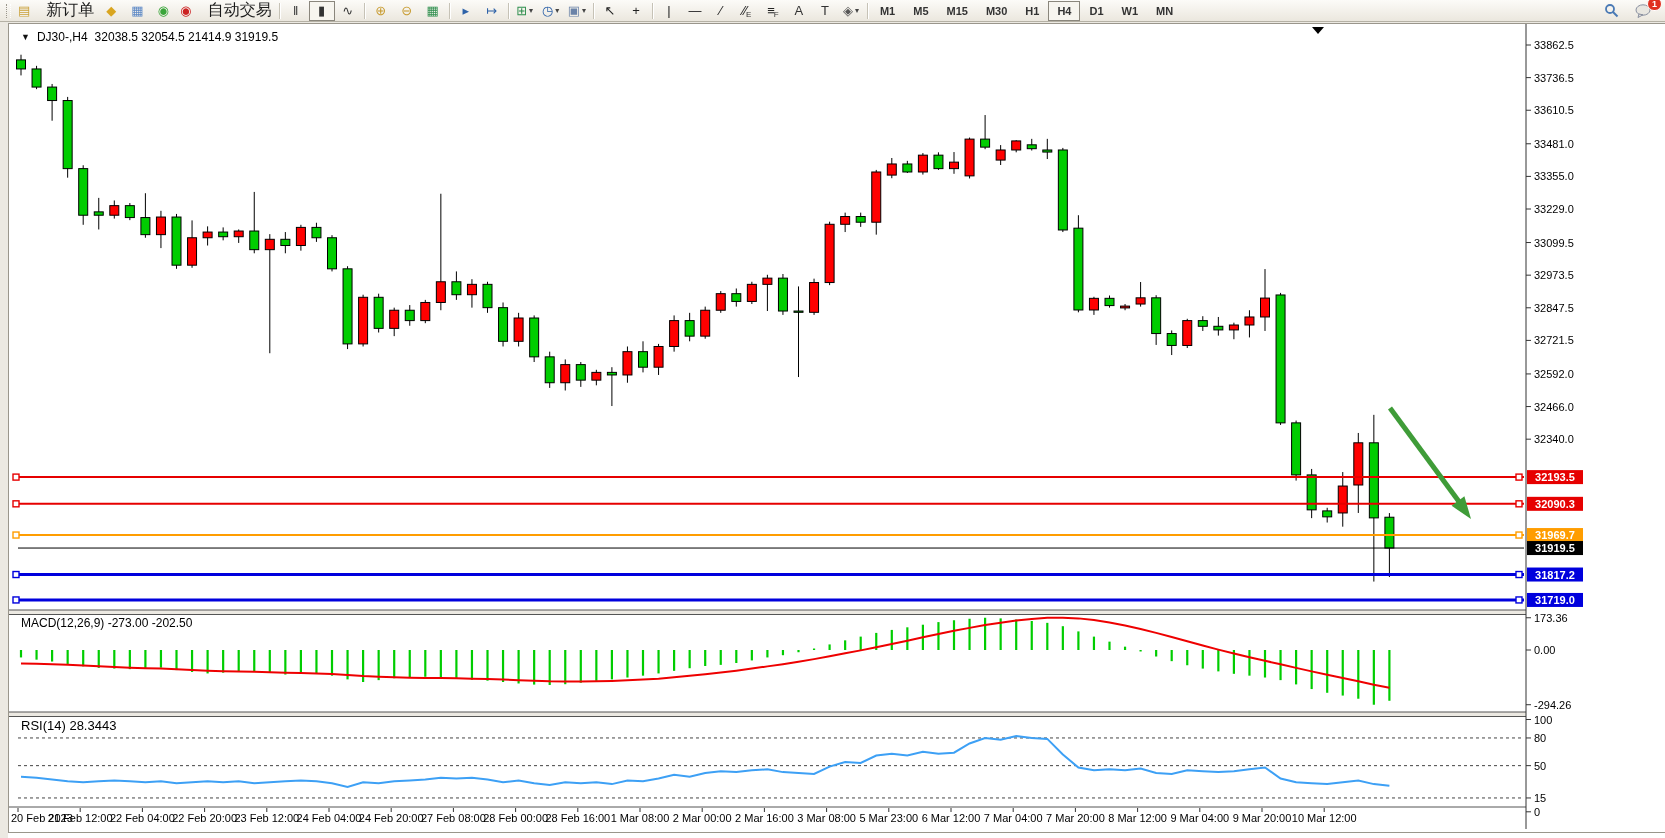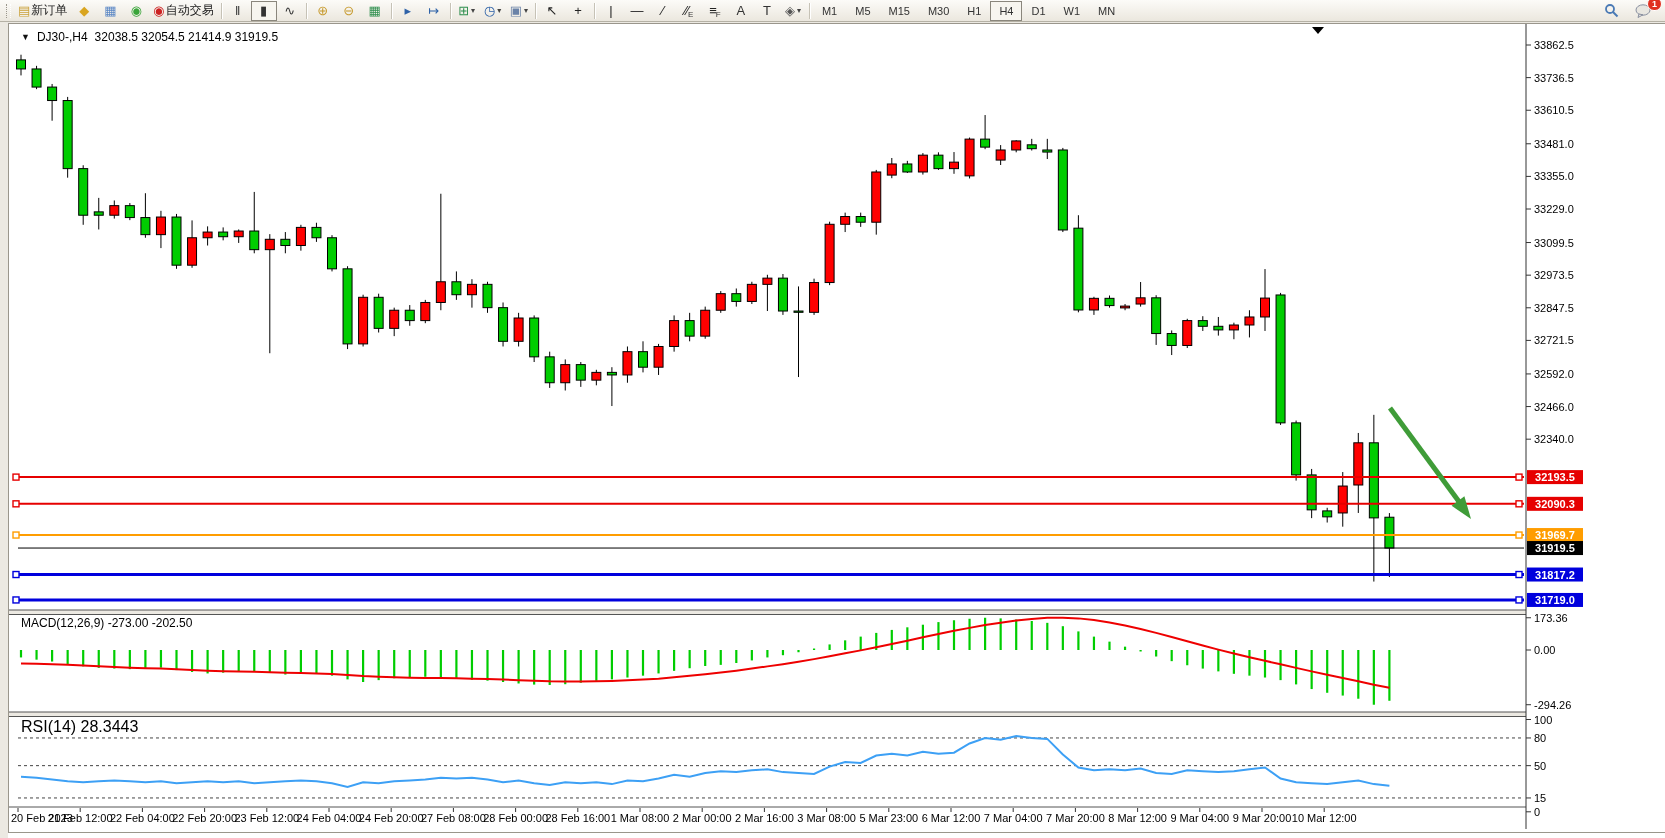--- a/index.html
+++ b/index.html
@@ -1,36 +1,36 @@
 <!DOCTYPE html>
 <html><head>
 <meta charset="utf-8">
 <style>
   html,body{margin:0;padding:0}
   body{width:1665px;height:838px;background:#ece9e2;font-family:"Liberation Sans",sans-serif;overflow:hidden;position:relative}
   #toolbar{position:absolute;top:0;left:0;width:1665px;height:22px;background:linear-gradient(#fcfbf8,#ebe7de);border-bottom:1px solid #b5b1a5;display:flex;align-items:center;padding:0 3px;box-sizing:border-box;z-index:6}
   .tbtn{height:18px;min-width:18px;display:flex;align-items:center;justify-content:center;padding:0 3px;font-size:12px;color:#333;border:1px solid transparent;white-space:nowrap;cursor:default}
   .tbtn.active{background:#f7f5ef;border-color:#8a867c}
   .glyph{font-size:13px;line-height:1}
-  .lbl{margin-left:1px;font-size:12px;color:#1a1a1a}
+  .lbl{margin-left:16px;font-size:16px;color:#1a1a1a}
   .dd{font-size:8px;color:#444;margin-left:2px}
   .sub{font-size:8px;color:#333;margin-top:7px;margin-left:-1px}
   .sep{width:1px;height:16px;background:#c6c2b6;box-shadow:1px 0 0 #fff;margin:0 3px;flex:none}
   .grip{width:3px;height:14px;margin:0 3px;border-left:1px dotted #9a968c;border-right:1px dotted #fff;flex:none}
-  .tf{font-size:11px;font-weight:normal;color:#333;padding:0 5px}
+  .tf{font-size:11px;font-weight:bold;color:#333;padding:0 5px}
   #tb-right{margin-left:auto;display:flex;align-items:center;gap:6px;padding-right:6px}
   #notif{position:relative}
   #notif .badge{position:absolute;top:-5px;right:-7px;background:#e03020;color:#fff;font-size:9px;font-weight:bold;border-radius:8px;padding:1px 4px;border:1px solid #fff}
   #chart-window{position:absolute;top:23px;left:8px;width:1665px;height:688px;background:#fff}
   #plot{position:absolute;top:0;left:0}
   .ovl{position:absolute;color:#000;font-size:12px;z-index:4;white-space:pre}
   #chart-title{top:7px;left:13px;display:flex;align-items:center;gap:7px}
   #chart-title .tri{font-size:9px;color:#111}
   #macd-label{top:593px;left:13px;font-size:12px}
-  #rsi-label{top:695px;left:13px;font-size:16px}
+  #rsi-label{top:695px;left:13px;font-size:13px}
   svg text{font-family:"Liberation Sans",sans-serif}
 </style>
 </head>
 <body>
 
 <div id="toolbar">
     <span class="grip"></span>
     <span class="tbtn">
       <span class="glyph" style="color: rgb(202, 162, 58);">▤</span>
       <span class="lbl">新订单</span>

